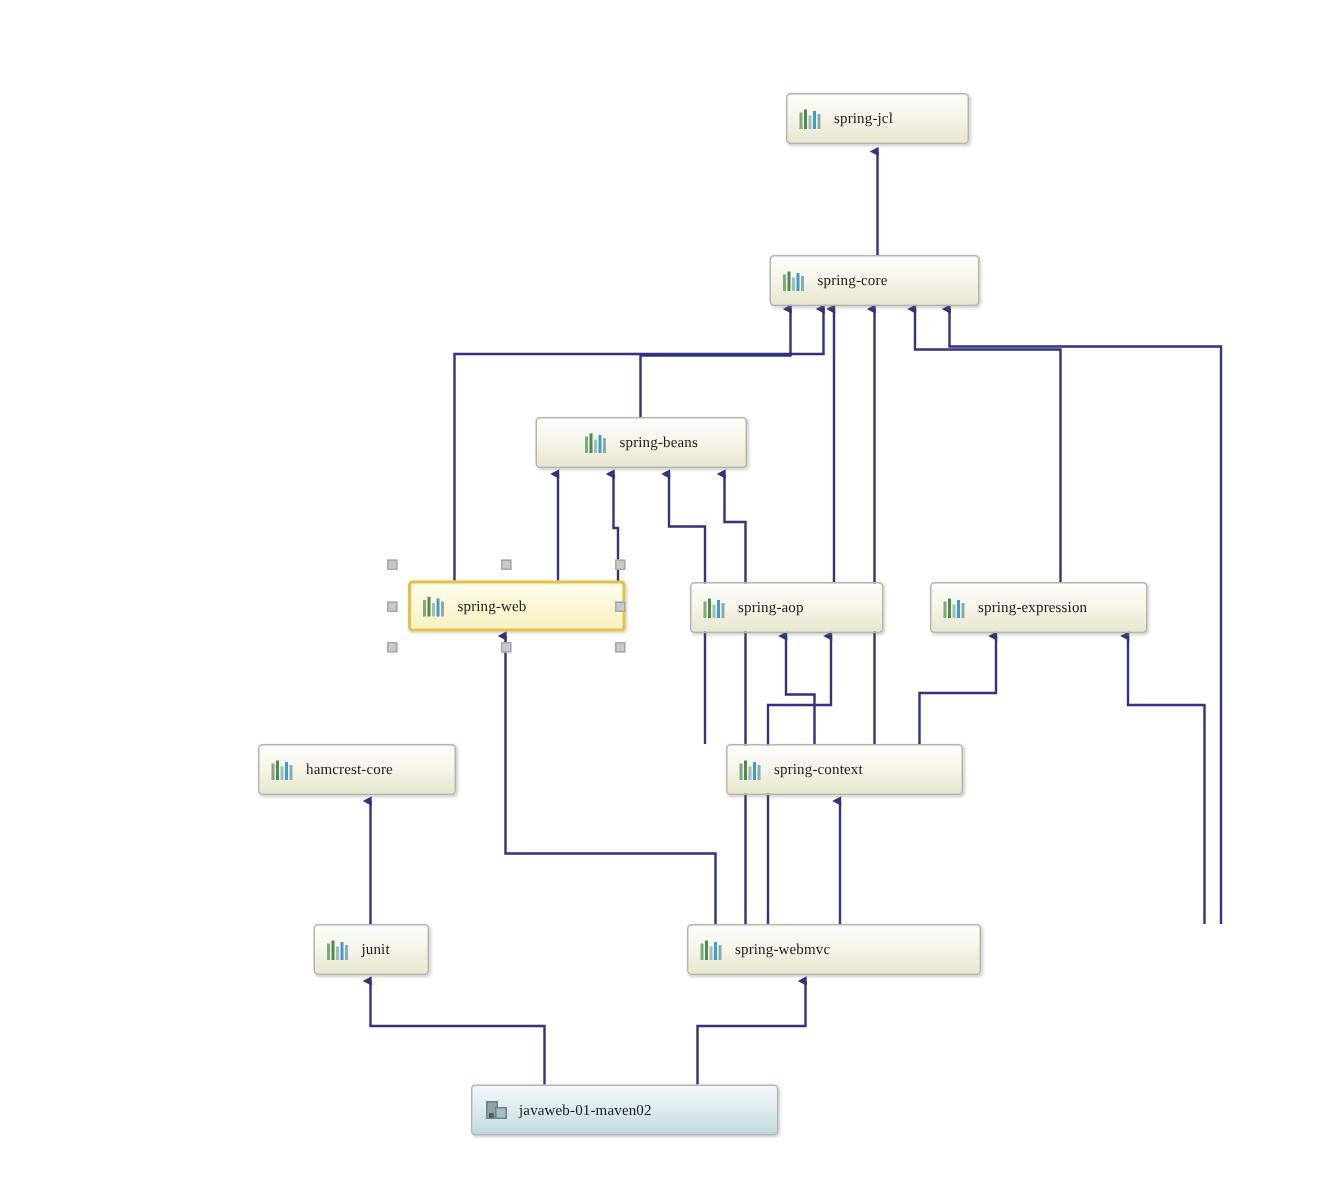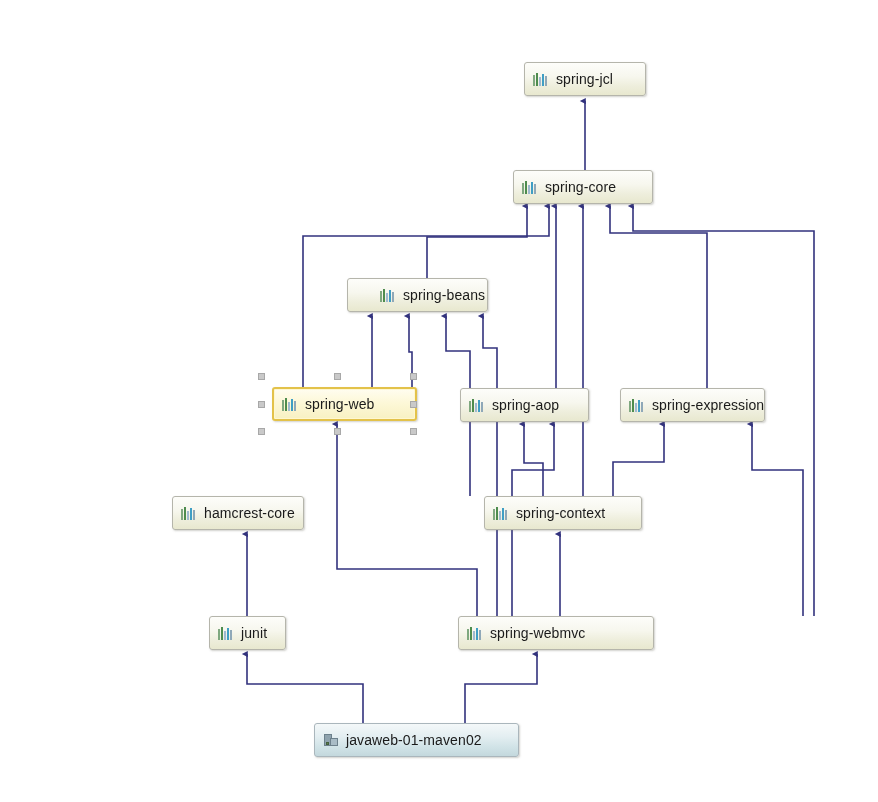--- a/index.html
+++ b/index.html
@@ -41,24 +41,25 @@
     background: linear-gradient(180deg,
                 #fdfdfa 0%,
                 #f7f7ee 42%,
                 #eeeedc 72%,
                 #e8e8cf 100%);
     box-shadow: 1px 1px 2px rgba(120,120,110,0.35);
     white-space: nowrap;
     cursor: default;
   }
   .node .label {
-    font-size: 14px;
+    font-size: 10px;
     color: #1a1a1a;
     letter-spacing: 0.1px;
     margin-left: 7px;
+    font-family: Liberation Serif, serif;
   }
   
   .jar-icon {
     width: 16px;
     height: 16px;
     display: inline-block;
     position: relative;
     flex: 0 0 auto;
   }
   .jar-icon i {
@@ -171,21 +172,21 @@
       <div class="node" style="left: 513px; top: 170px; width: 140px;">
         <span class="jar-icon">
           <i></i>
           <i></i>
           <i></i>
           <i></i>
           <i></i>
         </span>
         <span class="label">spring-core</span>
       </div>
-      <div class="node" style="left: 347px; top: 278px; width: 141px; padding-left: 32px;">
+      <div class="node" style="left: 357px; top: 278px; width: 141px; padding-left: 32px;">
         <span class="jar-icon">
           <i></i>
           <i></i>
           <i></i>
           <i></i>
           <i></i>
         </span>
         <span class="label">spring-beans</span>
       </div>
       <div class="node selected" style="left: 272px; top: 387px; width: 145px;">

